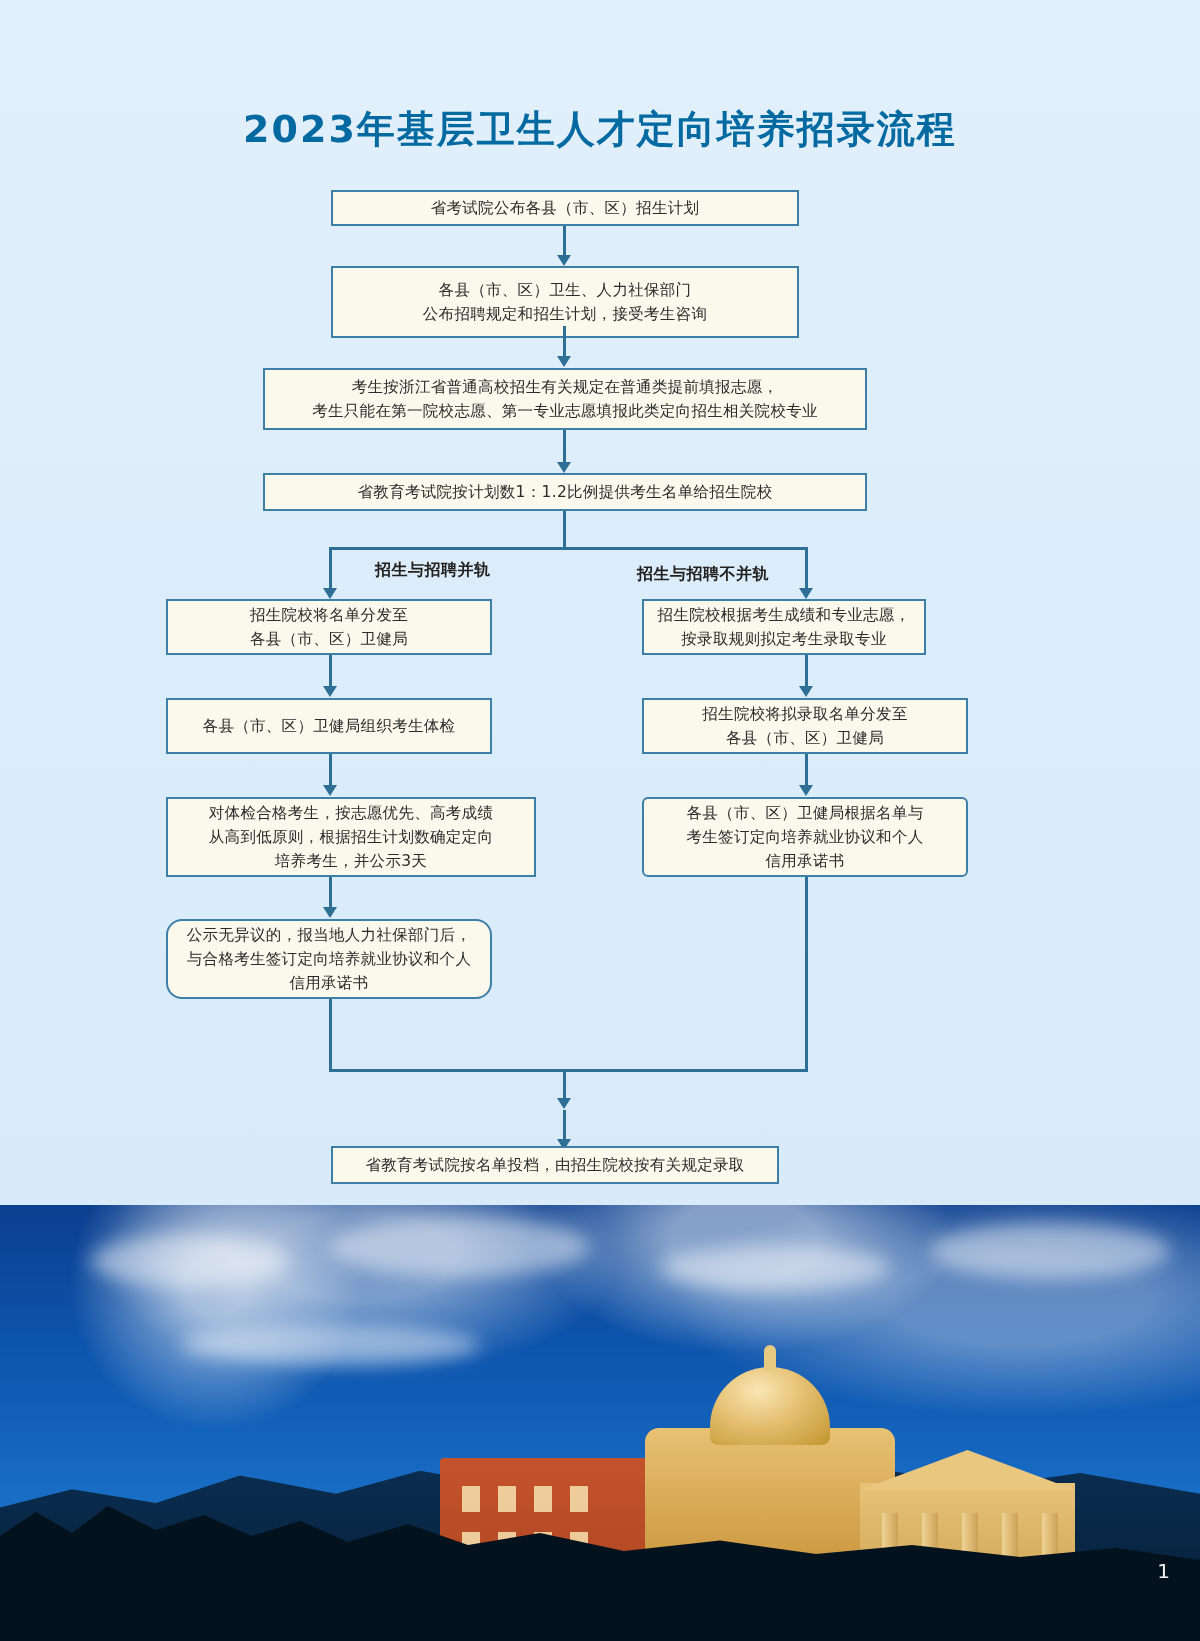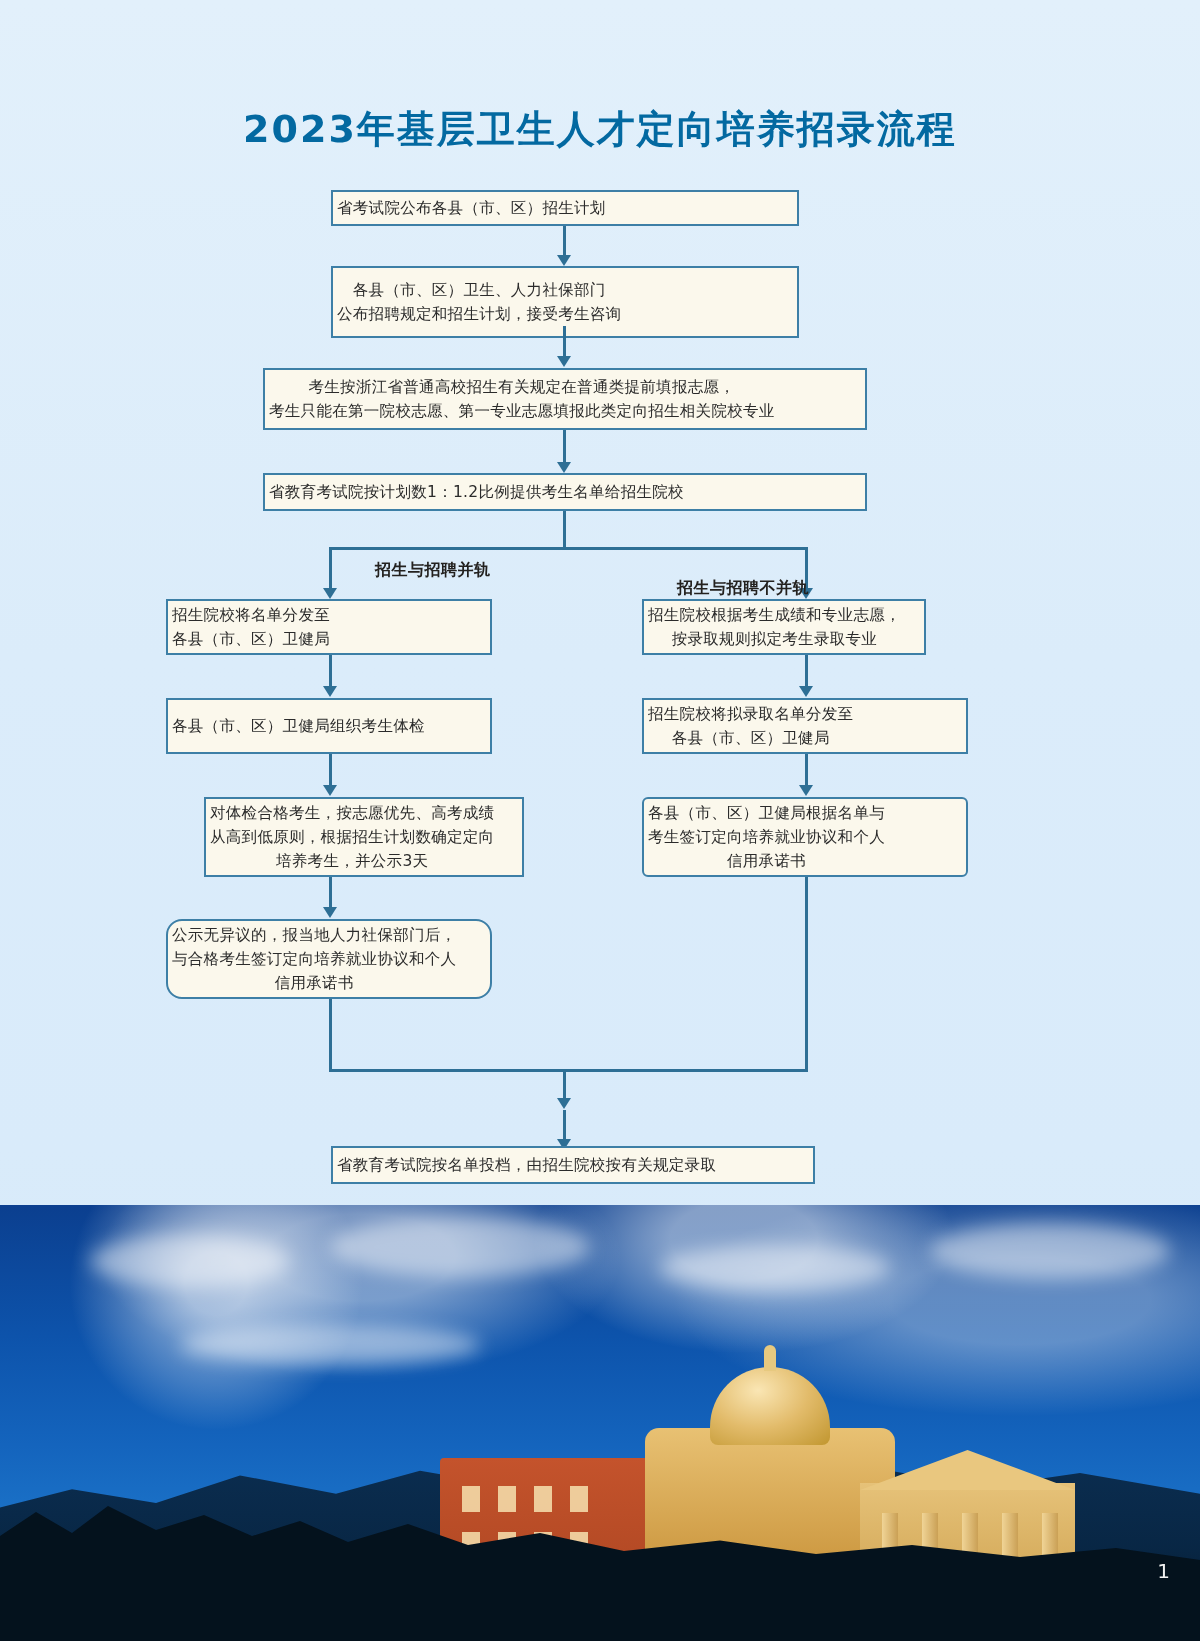--- a/index.html
+++ b/index.html
@@ -29,20 +29,21 @@
     font-family:"DejaVu Sans","Liberation Sans",sans-serif;
   }
   
   .node{
     position:absolute;
     box-sizing:border-box;
     border:2px solid #3d7fa6;
     background:#fbf8ec;
     display:flex;
     align-items:center;
+    justify-content:center;
     text-align:center;
     color:#2b2b2b;
     font-size:15.5px;
     line-height:1.55;
     font-family:"DejaVu Sans","Liberation Sans",sans-serif;
     padding:6px 4px;
     letter-spacing:0.3px;
   }
   .node span{display:block;white-space:pre-line;}
   
@@ -183,36 +184,36 @@
   </div>
 
   <div class="vline" style="left:563px;top:511px;height:38px;"></div>
   <div class="hline" style="left:329px;top:547px;width:479px;"></div>
   <div class="vline" style="left:329px;top:547px;height:43px;"></div>
   <div class="arrow" style="left:323px;top:588px;"></div>
   <div class="vline" style="left:805px;top:547px;height:43px;"></div>
   <div class="arrow" style="left:799px;top:588px;"></div>
 
   <div class="branch-label" style="left:375px;top:560px;">招生与招聘并轨</div>
-  <div class="branch-label" style="left:637px;top:578px;margin-left:40px;">招生与招聘不并轨</div>
+  <div class="branch-label" style="left:637px;top:564px;">招生与招聘不并轨</div>
 
   <div class="node" style="left:166px;top:599px;width:326px;height:56px;">
     <span>招生院校将名单分发至
 各县（市、区）卫健局</span>
   </div>
   <div class="vline" style="left:329px;top:655px;height:33px;"></div>
   <div class="arrow" style="left:323px;top:686px;"></div>
 
   <div class="node" style="left:166px;top:698px;width:326px;height:56px;">
     <span>各县（市、区）卫健局组织考生体检</span>
   </div>
   <div class="vline" style="left:329px;top:754px;height:33px;"></div>
   <div class="arrow" style="left:323px;top:785px;"></div>
 
-  <div class="node" style="left:166px;top:797px;width:320px;height:80px;margin-left:38px;">
+  <div class="node" style="left:166px;top:797px;width:370px;height:80px;">
     <span>对体检合格考生，按志愿优先、高考成绩
 从高到低原则，根据招生计划数确定定向
 培养考生，并公示3天</span>
   </div>
   <div class="vline" style="left:329px;top:877px;height:32px;"></div>
   <div class="arrow" style="left:323px;top:907px;"></div>
 
   <div class="node" style="left:166px;top:919px;width:326px;height:80px;border-radius:16px;">
     <span>公示无异议的，报当地人力社保部门后，
 与合格考生签订定向培养就业协议和个人
@@ -241,21 +242,21 @@
 
   <div class="vline" style="left:329px;top:999px;height:73px;"></div>
   <div class="vline" style="left:805px;top:877px;height:195px;"></div>
   <div class="hline" style="left:329px;top:1069px;width:479px;"></div>
   <div class="vline" style="left:563px;top:1069px;height:31px;"></div>
   <div class="arrow" style="left:557px;top:1098px;"></div>
 
   <div class="vline" style="left:563px;top:1110px;height:31px;"></div>
   <div class="arrow" style="left:557px;top:1139px;"></div>
 
-  <div class="node" style="left:331px;top:1146px;width:484px;height:38px;">
+  <div class="node" style="left:331px;top:1146px;width:448px;height:38px;">
     <span>省教育考试院按名单投档，由招生院校按有关规定录取</span>
   </div>
 
 </div>
 
 <div class="photo">
   <div class="sky"></div>
   <div class="cloud" style="left:90px;top:30px;width:200px;height:52px;"></div>
   <div class="cloud" style="left:330px;top:12px;width:260px;height:60px;"></div>
   <div class="cloud" style="left:660px;top:40px;width:230px;height:46px;"></div>

